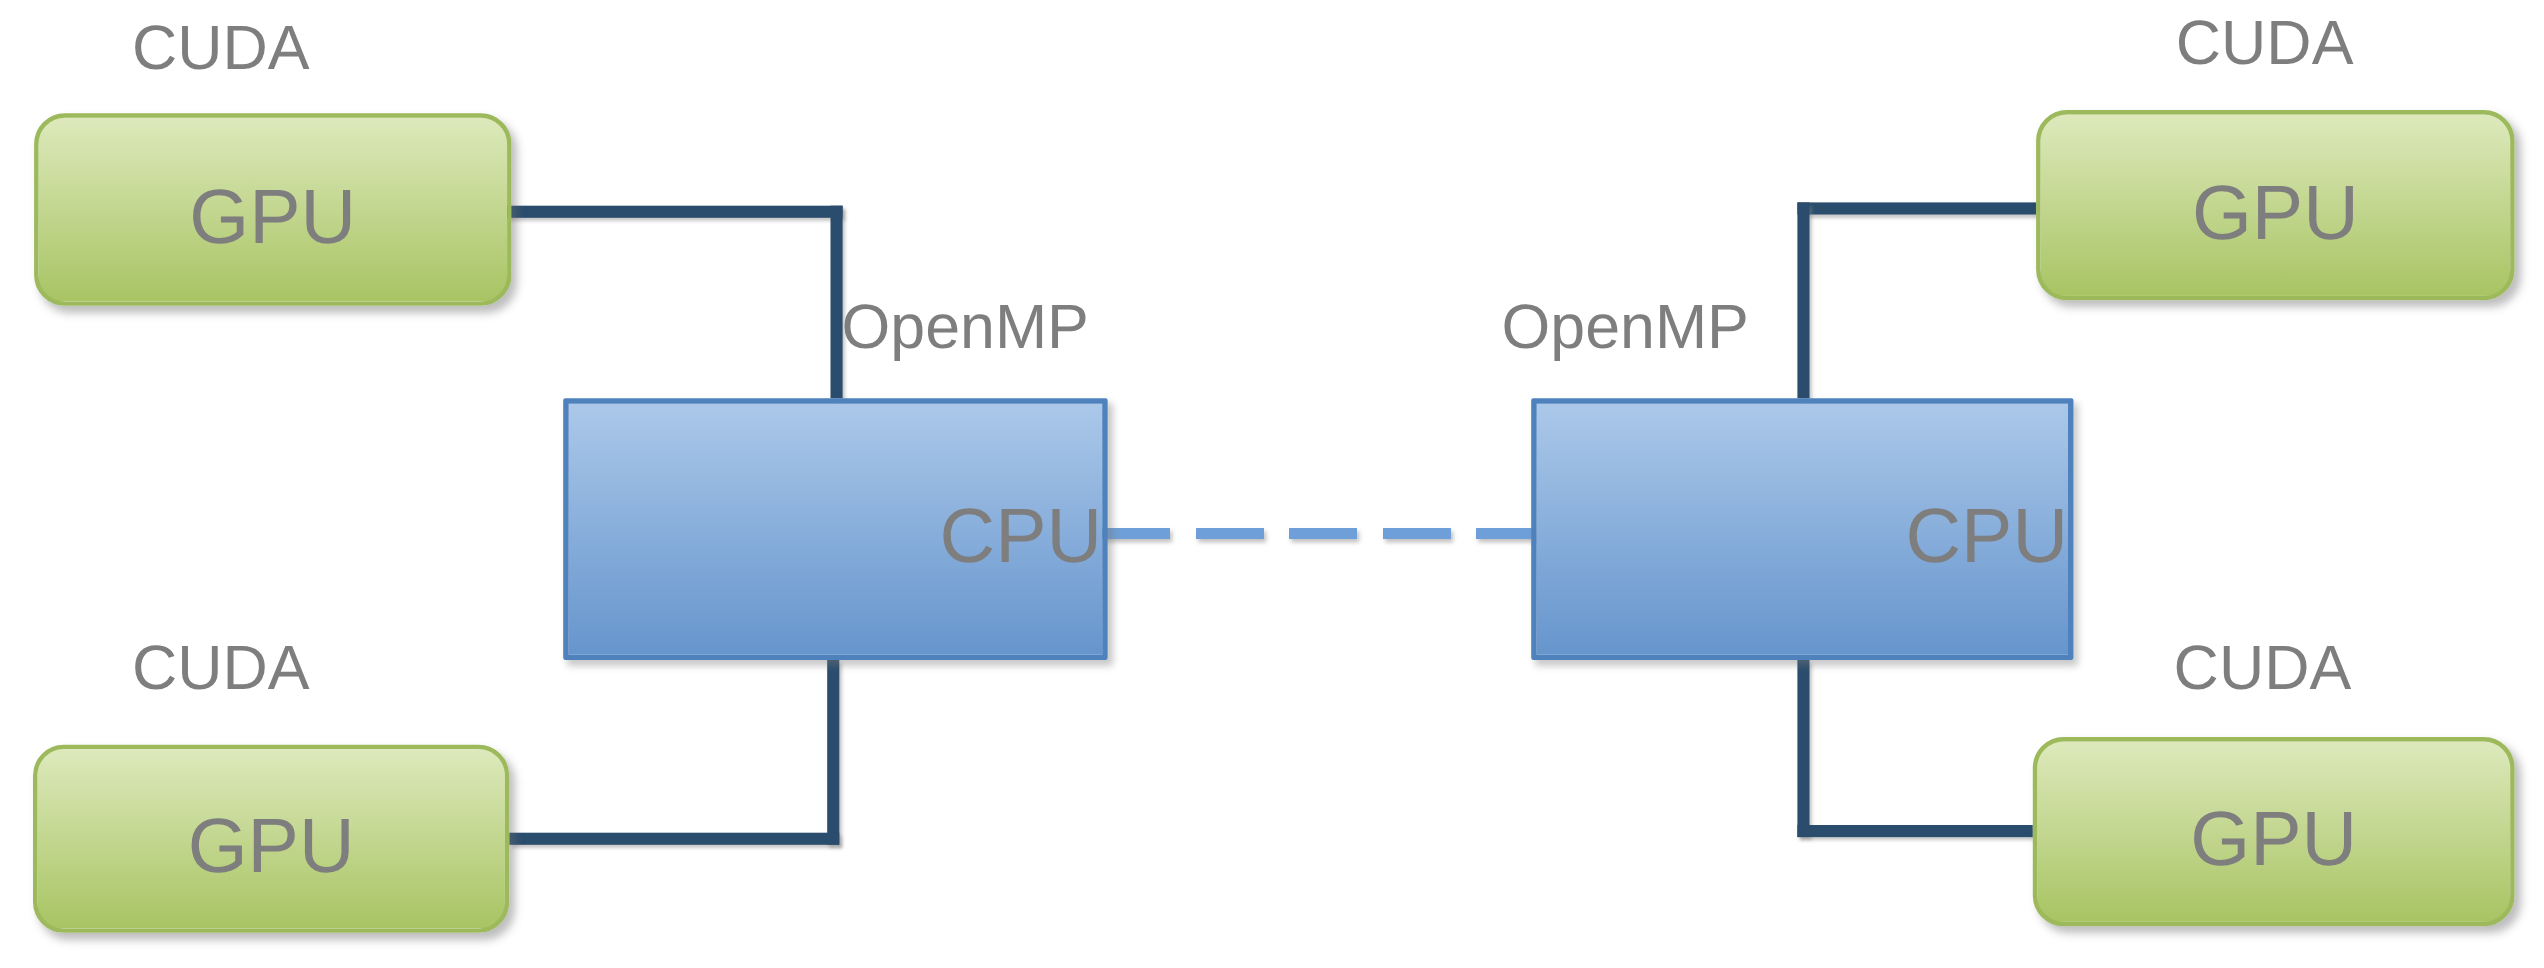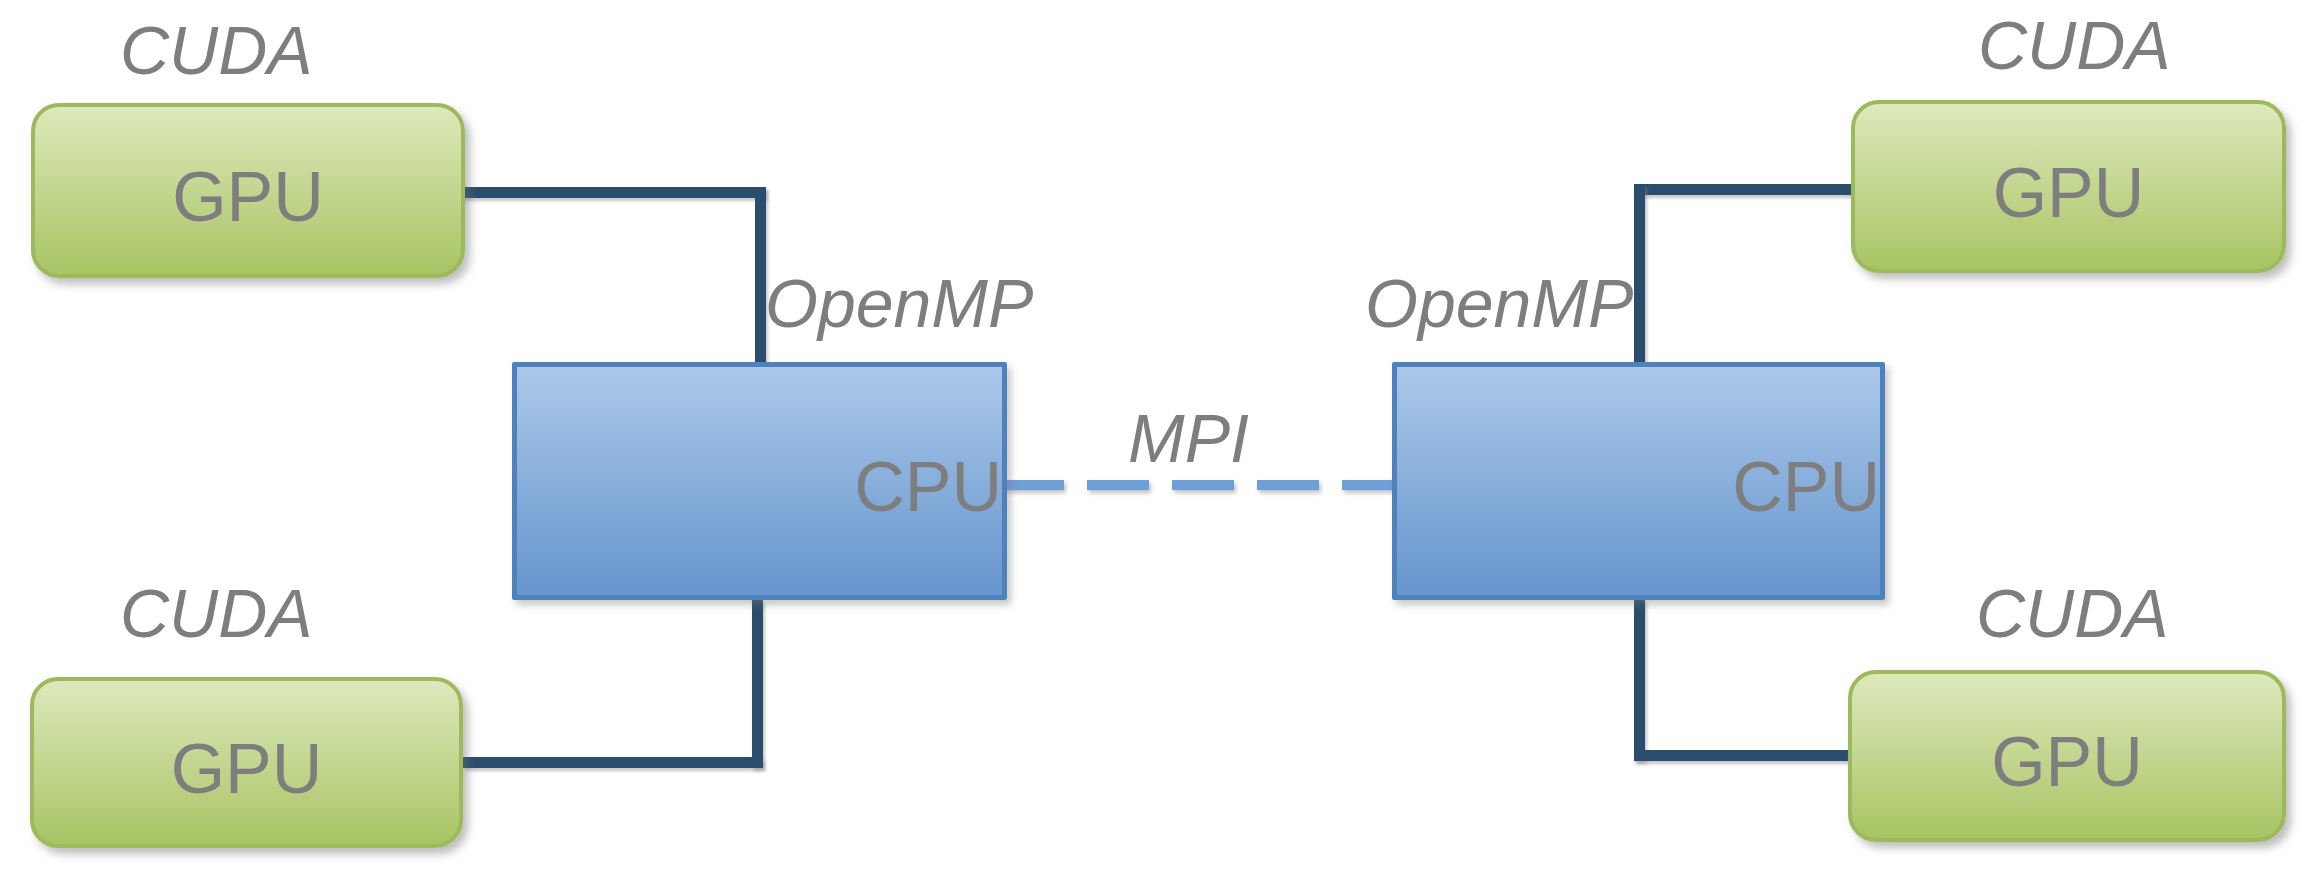--- a/index.html
+++ b/index.html
@@ -70,24 +70,23 @@
     background: repeating-linear-gradient(90deg,
       var(--mpi-line, #6f9fd8) 0px, var(--mpi-line, #6f9fd8) 62px,
       transparent 62px, transparent 85px);
     filter: drop-shadow(2px 3px 2px rgba(130, 130, 130, 0.5));
   }
 
   
   .float-label {
     position: absolute;
     color: var(--label-text, #7e7e7e);
-    font-size: 68px;
+    font-size: 57px;
     line-height: 1.1;
     white-space: nowrap;
-    font-style: italic;
   }
   #cuda-label-top-left     { left: 120px;  top: 13px; }
   #cuda-label-top-right    { left: 1978px; top: 8px; }
   #cuda-label-bottom-left  { left: 120px;  top: 576px; }
   #cuda-label-bottom-right { left: 1976px; top: 576px; }
   #openmp-label-left       { left: 765px;  top: 266px; }
   #openmp-label-right      { left: 1365px; top: 266px; }
   #mpi-label               { left: 1128px; top: 401px; }
 </style>
 </head>
@@ -125,15 +124,14 @@
   <div class="node cpu-node" id="cpu-right">
     <span class="node-label">CPU</span>
   </div>
 
   <div class="float-label" id="cuda-label-top-left">CUDA</div>
   <div class="float-label" id="cuda-label-top-right">CUDA</div>
   <div class="float-label" id="cuda-label-bottom-left">CUDA</div>
   <div class="float-label" id="cuda-label-bottom-right">CUDA</div>
   <div class="float-label" id="openmp-label-left">OpenMP</div>
   <div class="float-label" id="openmp-label-right">OpenMP</div>
-  <div class="float-label" id="mpi-label">MPI</div>
 
 </div>
 
 </body></html>

